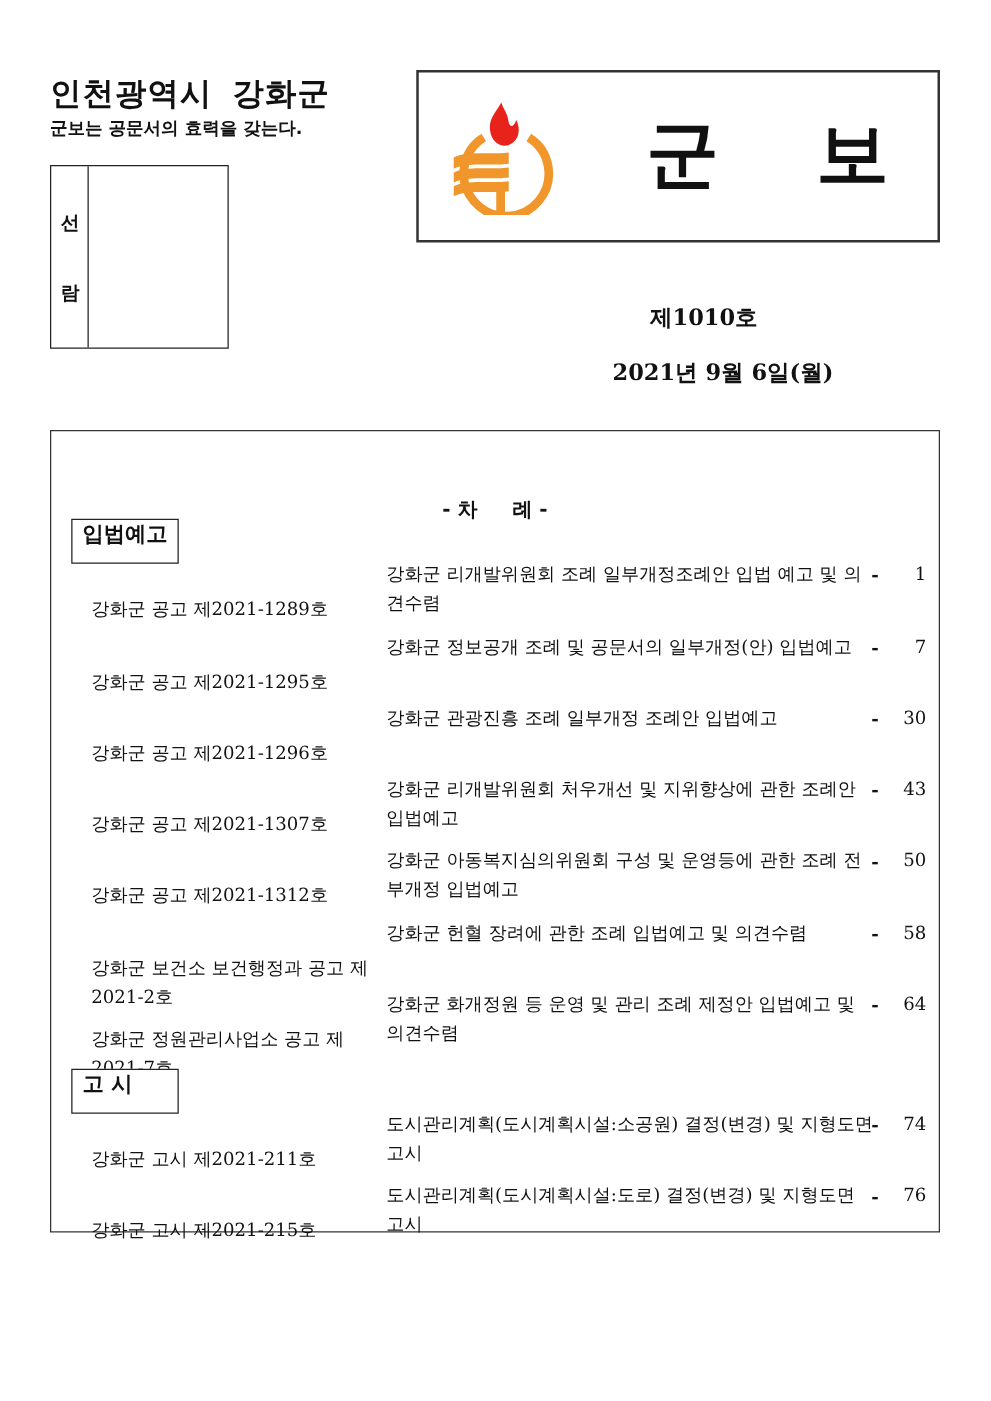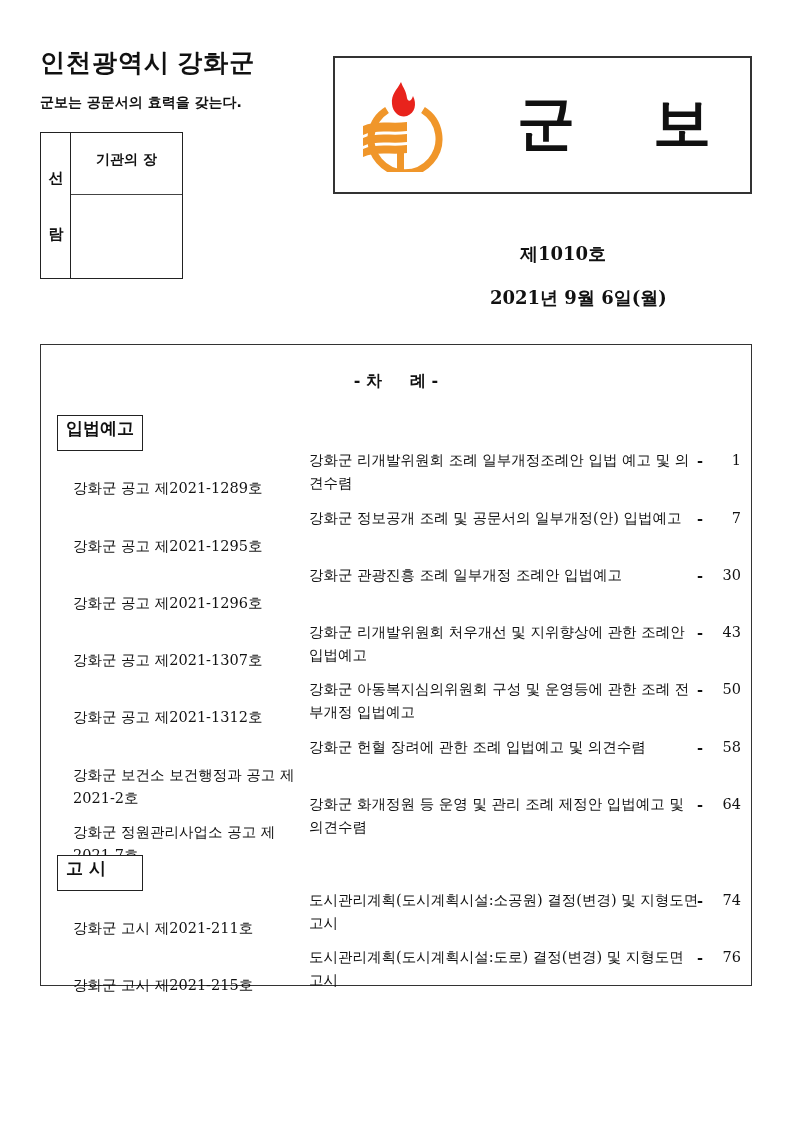--- a/index.html
+++ b/index.html
@@ -1,19 +1,19 @@
 <!DOCTYPE html>
 <html><head>
 <meta charset="utf-8">
 <style>
   html, body { margin:0; padding:0; background:#fff; }
   body { width:793px; height:1121px; position:relative; overflow:hidden;
          font-family: "DejaVu Serif", "Liberation Serif", serif; color:#111; }
   .abs { position:absolute; }
-  #org-title { left:40px; top:46px; font-family:Liberation Serif, serif; font-weight:bold; font-size:25px; letter-spacing:1px; }
+  #org-title { left:40px; top:58px; font-family:Liberation Mono, monospace; font-weight:bold; font-size:25px; letter-spacing:1px; }
   #org-sub { left:40px; top:94px; font-family:"DejaVu Sans", sans-serif; font-weight:bold; font-size:14px; }
   #review-box { left:40px; top:132px; width:143px; height:147px; border:1.5px solid #222; box-sizing:border-box; }
   #review-left { position:absolute; left:0; top:0; width:30px; height:100%; border-right:1.5px solid #222; box-sizing:border-box; }
   .review-char { position:absolute; left:0; width:30px; text-align:center; font-family:"DejaVu Sans", sans-serif; font-weight:bold; font-size:15px; }
   #review-head { position:absolute; left:30px; top:0; right:0; height:62px; border-bottom:1.5px solid #444; box-sizing:border-box;
                  text-align:center; padding-top:18px; font-family:"DejaVu Sans", sans-serif; font-weight:bold; font-size:14px; }
   #masthead { left:333px; top:56px; width:419px; height:138px; border:2px solid #333; box-sizing:border-box; }
   #logo { position:absolute; left:22px; top:22px; width:90px; height:92px; }
   #mast-t1, #mast-t2 { position:absolute; top:30px; font-family:"DejaVu Sans", sans-serif; font-weight:bold; font-size:58px; line-height:70px; }
   #mast-t1 { left:182px; } #mast-t2 { left:318px; }
@@ -33,41 +33,40 @@
 <body>
 
 <div id="org-title" class="abs">인천광역시 강화군</div>
 <div id="org-sub" class="abs">군보는 공문서의 효력을 갖는다.</div>
 
 <div id="review-box" class="abs">
   <div id="review-left">
     <div class="review-char" style="top:36px;">선</div>
     <div class="review-char" style="top:92px;">람</div>
   </div>
-  <div id="review-head">기관의 장</div>
 </div>
 
 <div id="masthead" class="abs">
   <svg id="logo" viewBox="0 0 90 92">
     <path d="M44 2 C40 10 34 14 35 24 C36 34 44 38 50 36 C58 33 60 24 56 16 C54 22 51 22 50 18 C49 10 46 8 44 2 Z" fill="#e8231c"></path>
     <path d="M30 30 A34 34 0 1 0 66 30" fill="none" stroke="#f0962a" stroke-width="7"></path>
     <path d="M6 46 C18 40 34 44 50 42 L50 51 C34 53 18 49 6 55 Z" fill="#f0962a"></path>
     <path d="M6 58 C18 52 34 56 50 54 L50 62 C34 64 18 60 6 66 Z" fill="#f0962a"></path>
     <path d="M6 69 C18 63 34 67 50 65 L50 73 C34 75 18 71 6 77 Z" fill="#f0962a"></path>
     <rect x="40" y="66" width="7" height="24" fill="#f0962a"></rect>
   </svg>
   <div id="mast-t1">군</div>
   <div id="mast-t2">보</div>
 </div>
 
 <div id="issue-no" class="abs">제1010호</div>
 <div id="issue-date" class="abs">2021년 9월 6일(월)</div>
 
 <div id="toc-box" class="abs">
-  <div id="toc-title" style="white-space:pre;">- 차     례 -</div>
+  <div id="toc-title" style="white-space:pre;margin-top:27px;">- 차     례 -</div>
 
   <div class="sec-label" style="top:70px;">입법예고</div>
 
   <div class="entry" style="top:104px;">
     <div class="e-src">강화군 공고 제2021-1289호</div>
     <div class="e-title">강화군 리개발위원회 조례 일부개정조례안 입법 예고 및 의견수렴</div>
     <div class="e-dash">-</div>
     <div class="e-page">1</div>
   </div>
   <div class="entry" style="top:162px;">

